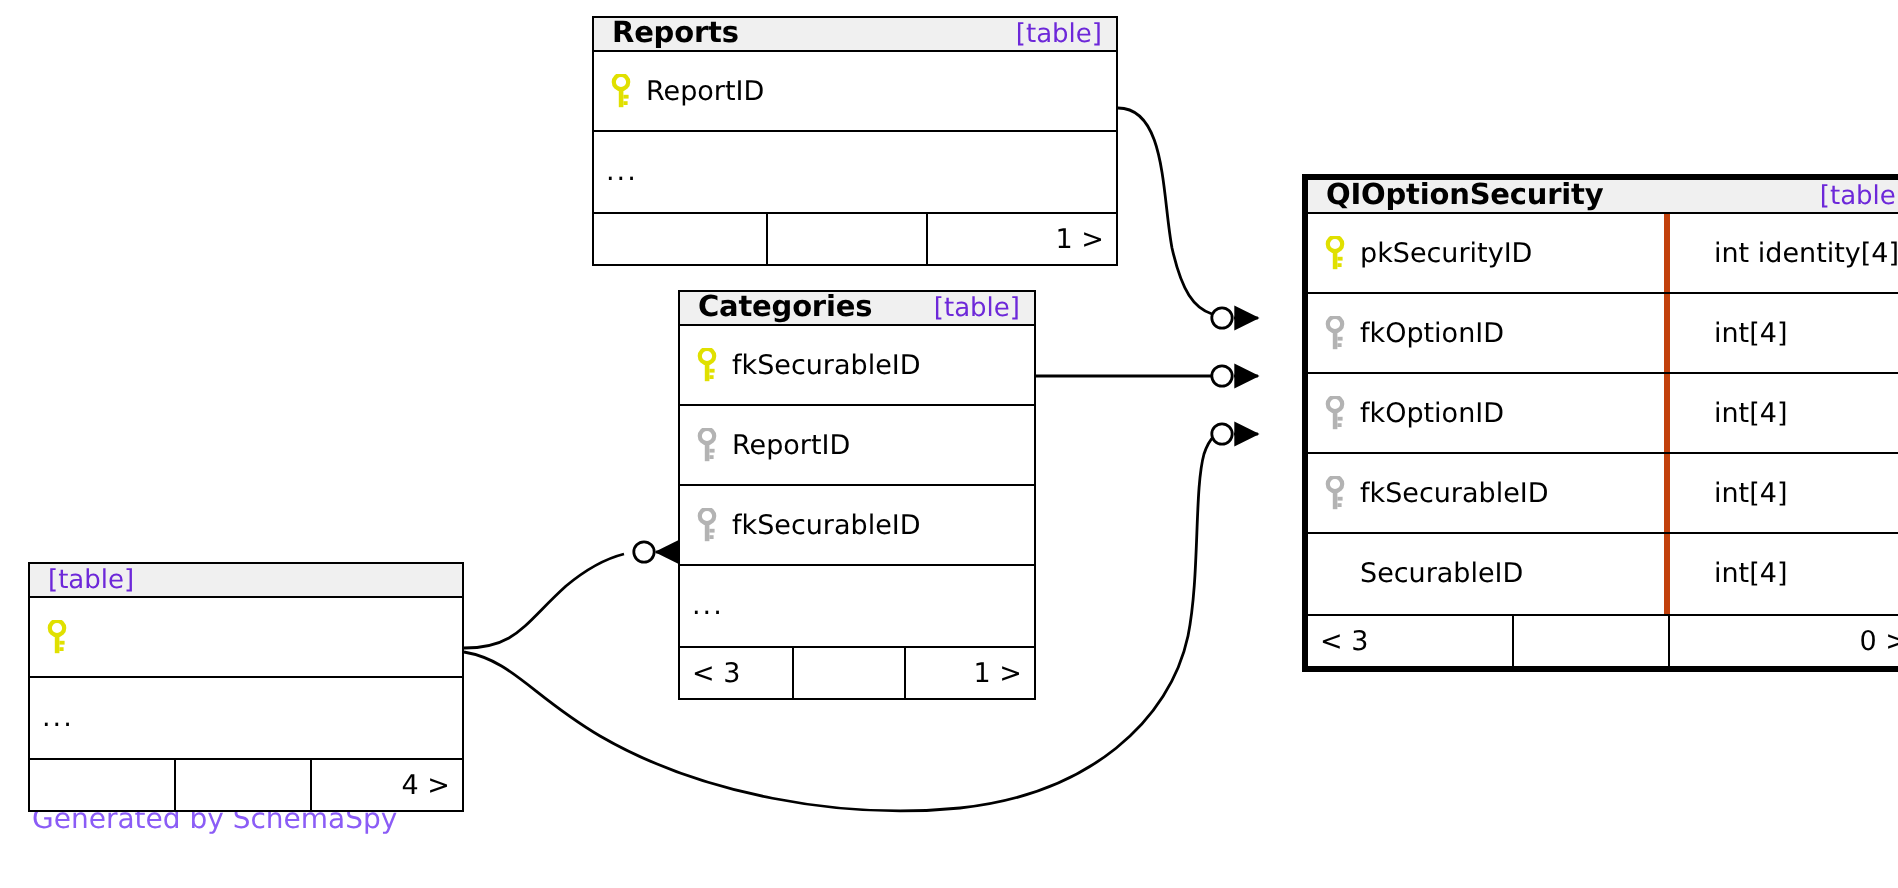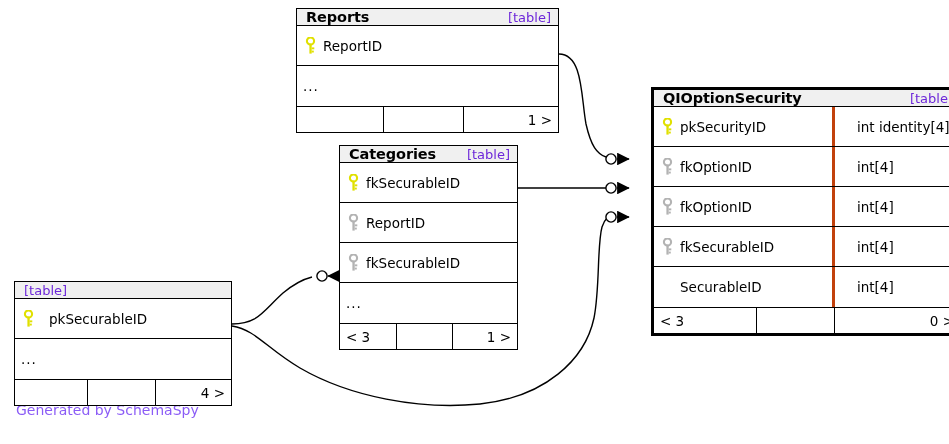--- a/index.html
+++ b/index.html
@@ -347,21 +347,20 @@
       <div class="tbl-row">
         <span class="cell-name">
           <span class="key">
             <svg width="11" height="17" viewBox="0 0 11 17">
               <circle cx="5.5" cy="4" r="3.6" fill="none" stroke="#e0e000" stroke-width="2.1"></circle>
               <rect x="4.4" y="6.6" width="2.3" height="10" fill="#e0e000"></rect>
               <rect x="6.7" y="10.4" width="2.6" height="1.9" fill="#e0e000"></rect>
               <rect x="6.7" y="13.6" width="2.1" height="1.9" fill="#e0e000"></rect>
             </svg>
           </span>
-          <span class="indent-name">pkSecurableID</span>
         </span>
       </div>
       <div class="tbl-row ellipsis-row">
         <span class="cell-name">...</span>
       </div>
     </div>
     <div class="tbl-footer">
       <span class="foot-cell foot-left" style="width:72px;"></span>
       <span class="foot-cell" style="width:68px;"></span>
       <span class="foot-cell foot-right" style="flex:1 1 auto;">4 &gt;</span>

